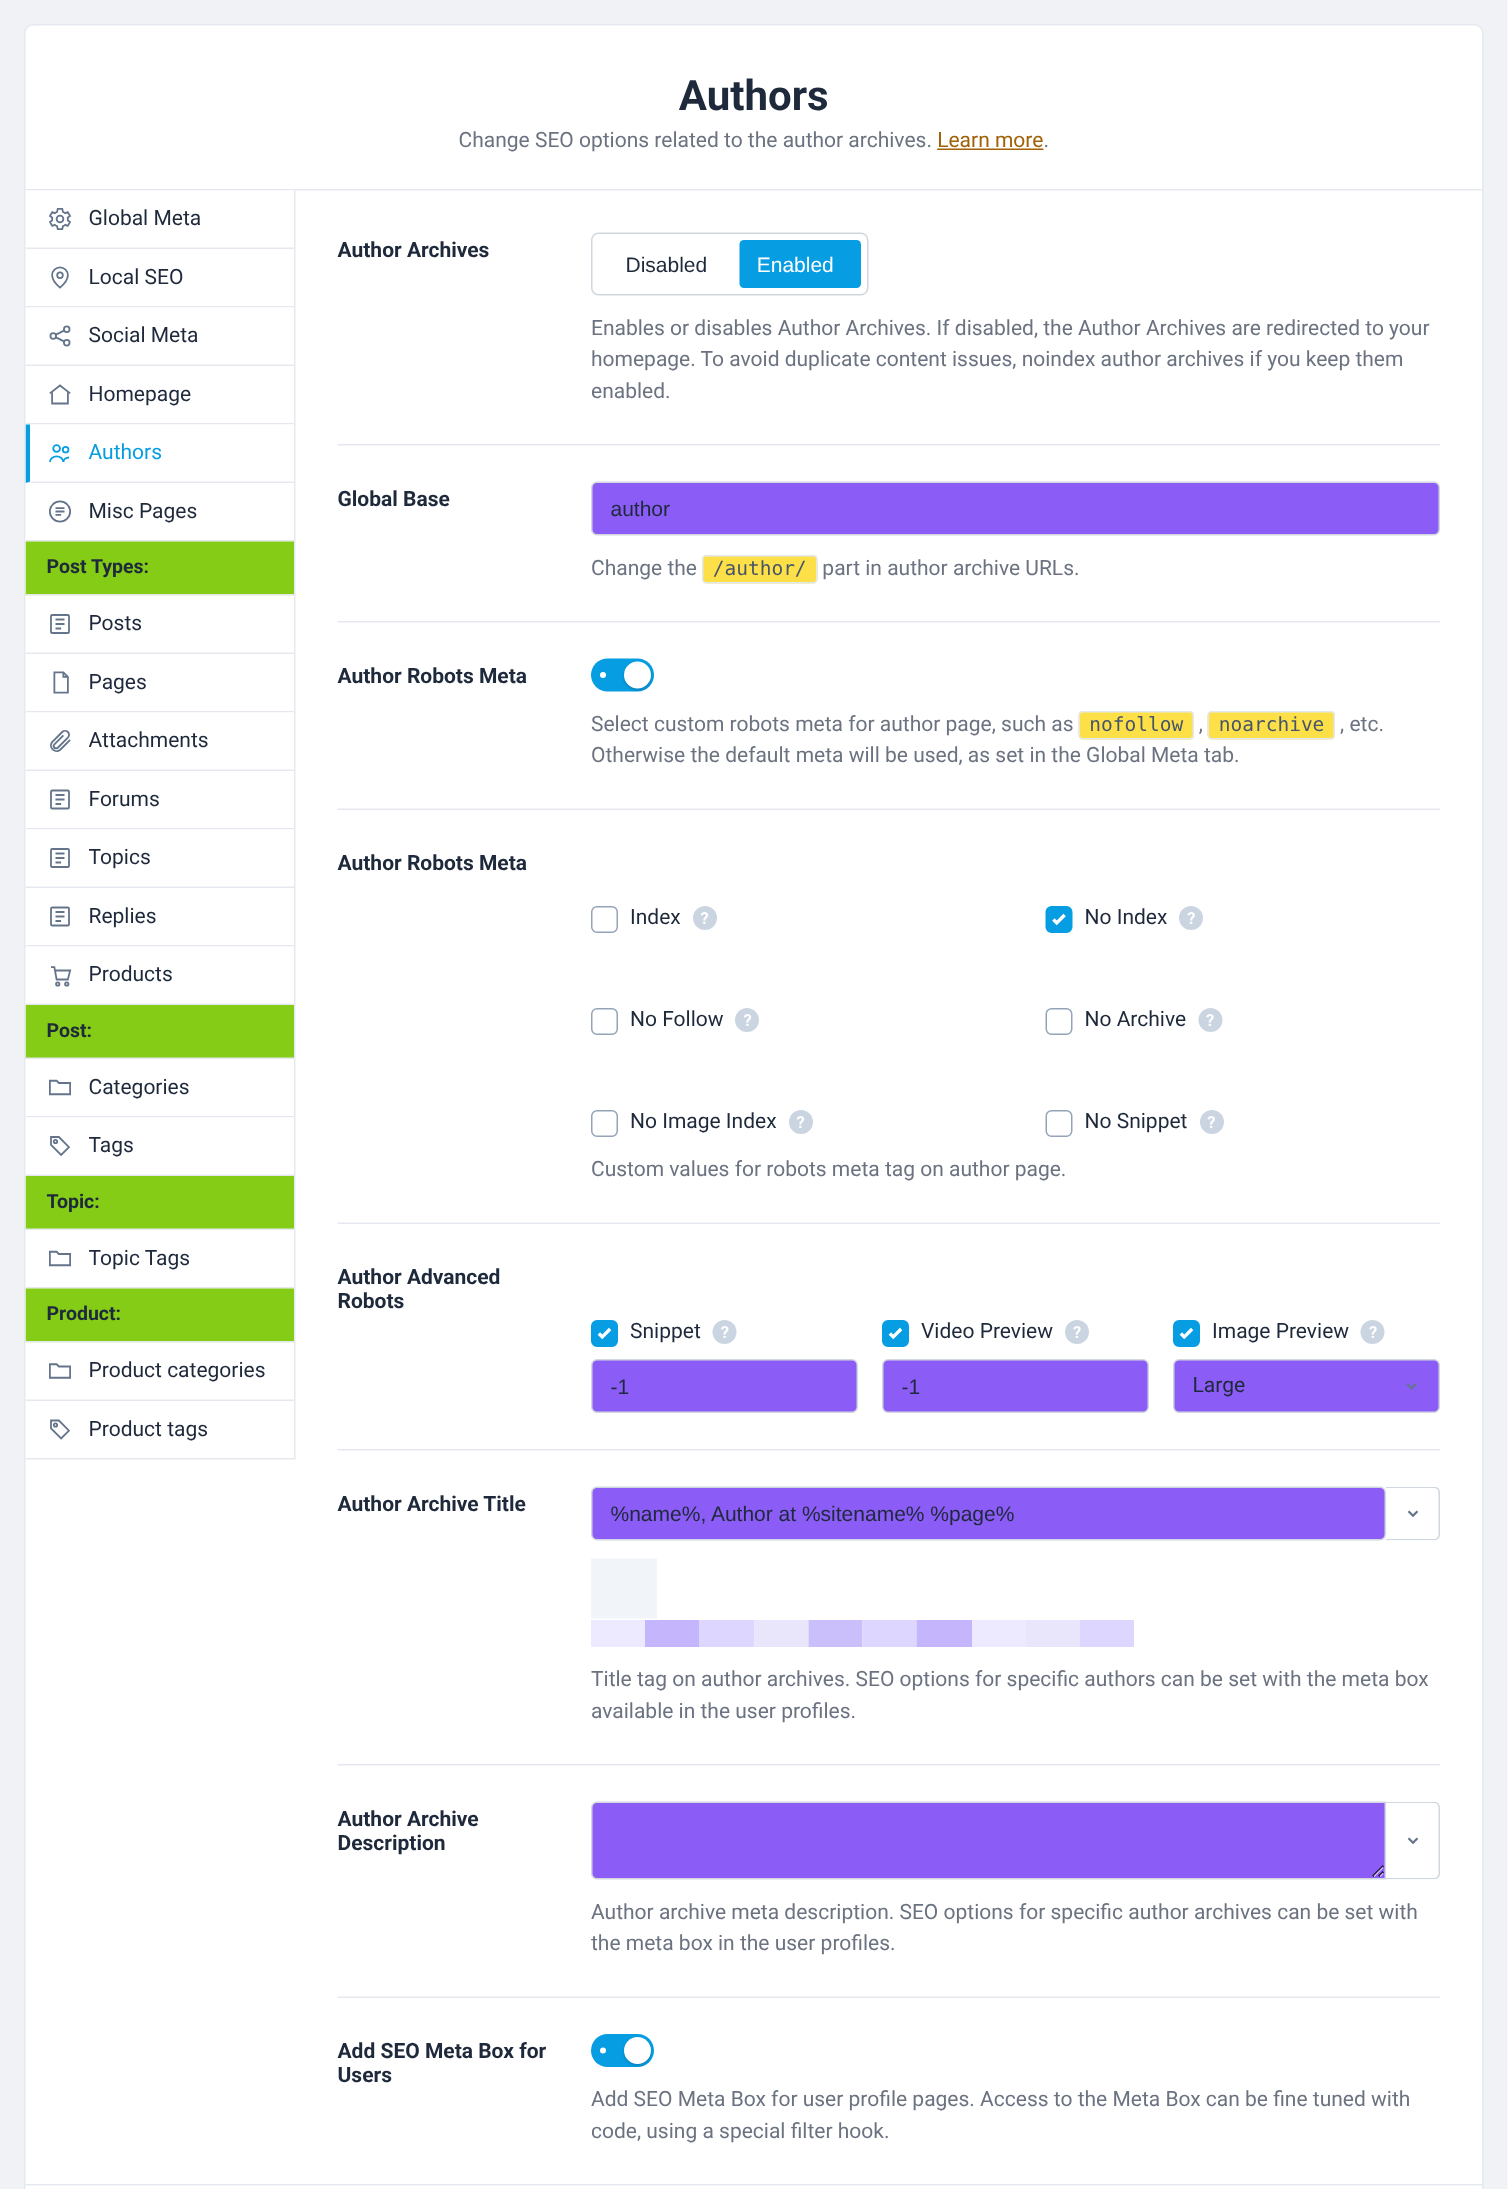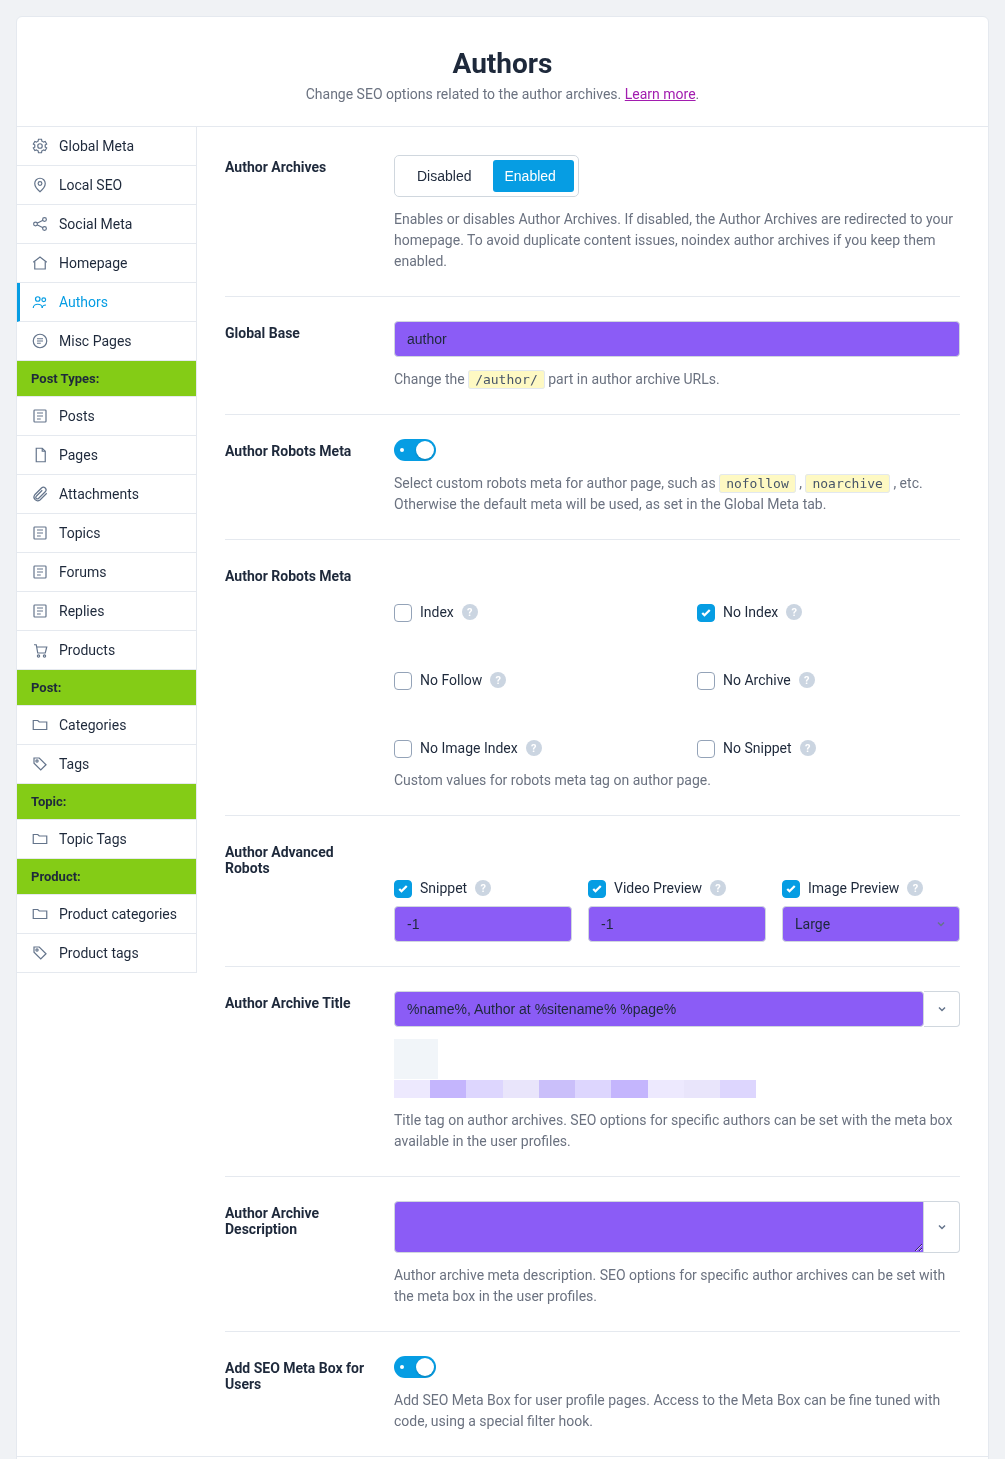--- a/index.html
+++ b/index.html
@@ -18,21 +18,21 @@
   border-radius: 6px;
   overflow: hidden;
 }
 .header {
   text-align: center;
   padding: 30px 24px 24px 24px;
   border-bottom: 1px solid #e5e9ef;
 }
 .header h1 { font-size: 28px; font-weight: 700; color: #1e293b; }
 .header p  { margin-top: 6px; color: #6b7280; font-size: 14px; }
-.header a  { color: #a21caf; }
+.header a  { color: #a16207; }
 .cols { display: flex; align-items: flex-start; }
 .sidebar {
   width: 180px;
   min-width: 180px;
   border-right: 1px solid #e5e9ef;
 }
 .sidebar .item {
   display: flex;
   align-items: center;
   padding: 10px 14px;
@@ -67,21 +67,21 @@
   width: 145px;
   min-width: 145px;
   font-weight: 700;
   font-size: 14px;
   color: #1e293b;
   padding-top: 4px;
 }
 .row .control { flex: 1; display: flex; flex-direction: column; gap: 12px; }
 .desc { color: #6b7280; font-size: 14px; line-height: 1.5; }
 code.inline {
-  background: #fef9c3;
+  background: #fde047;
   border: 1px solid #e2e8f0;
   border-radius: 3px;
   padding: 1px 6px;
   font-family: ui-monospace, SFMono-Regular, Menlo, monospace;
   font-size: 13px;
   color: #475569;
 }
 .seg {
   display: inline-flex;
   border: 1px solid #d0d7de;
@@ -251,30 +251,30 @@
             </span>
             <span>Attachments</span>
           </div>
           <div class="item">
             <span class="icon">
               <svg viewBox="0 0 24 24" fill="none" stroke="currentColor" stroke-width="1.6">
                 <rect x="4" y="4" width="16" height="16" rx="1"></rect>
                 <path d="M8 8h8M8 12h8M8 16h5"></path>
               </svg>
             </span>
-            <span>Topics</span>
+            <span>Forums</span>
           </div>
           <div class="item">
             <span class="icon">
               <svg viewBox="0 0 24 24" fill="none" stroke="currentColor" stroke-width="1.6">
                 <rect x="4" y="4" width="16" height="16" rx="1"></rect>
                 <path d="M8 8h8M8 12h8M8 16h5"></path>
               </svg>
             </span>
-            <span>Forums</span>
+            <span>Topics</span>
           </div>
           <div class="item">
             <span class="icon">
               <svg viewBox="0 0 24 24" fill="none" stroke="currentColor" stroke-width="1.6">
                 <rect x="4" y="4" width="16" height="16" rx="1"></rect>
                 <path d="M8 8h8M8 12h8M8 16h5"></path>
               </svg>
             </span>
             <span>Replies</span>
           </div>

